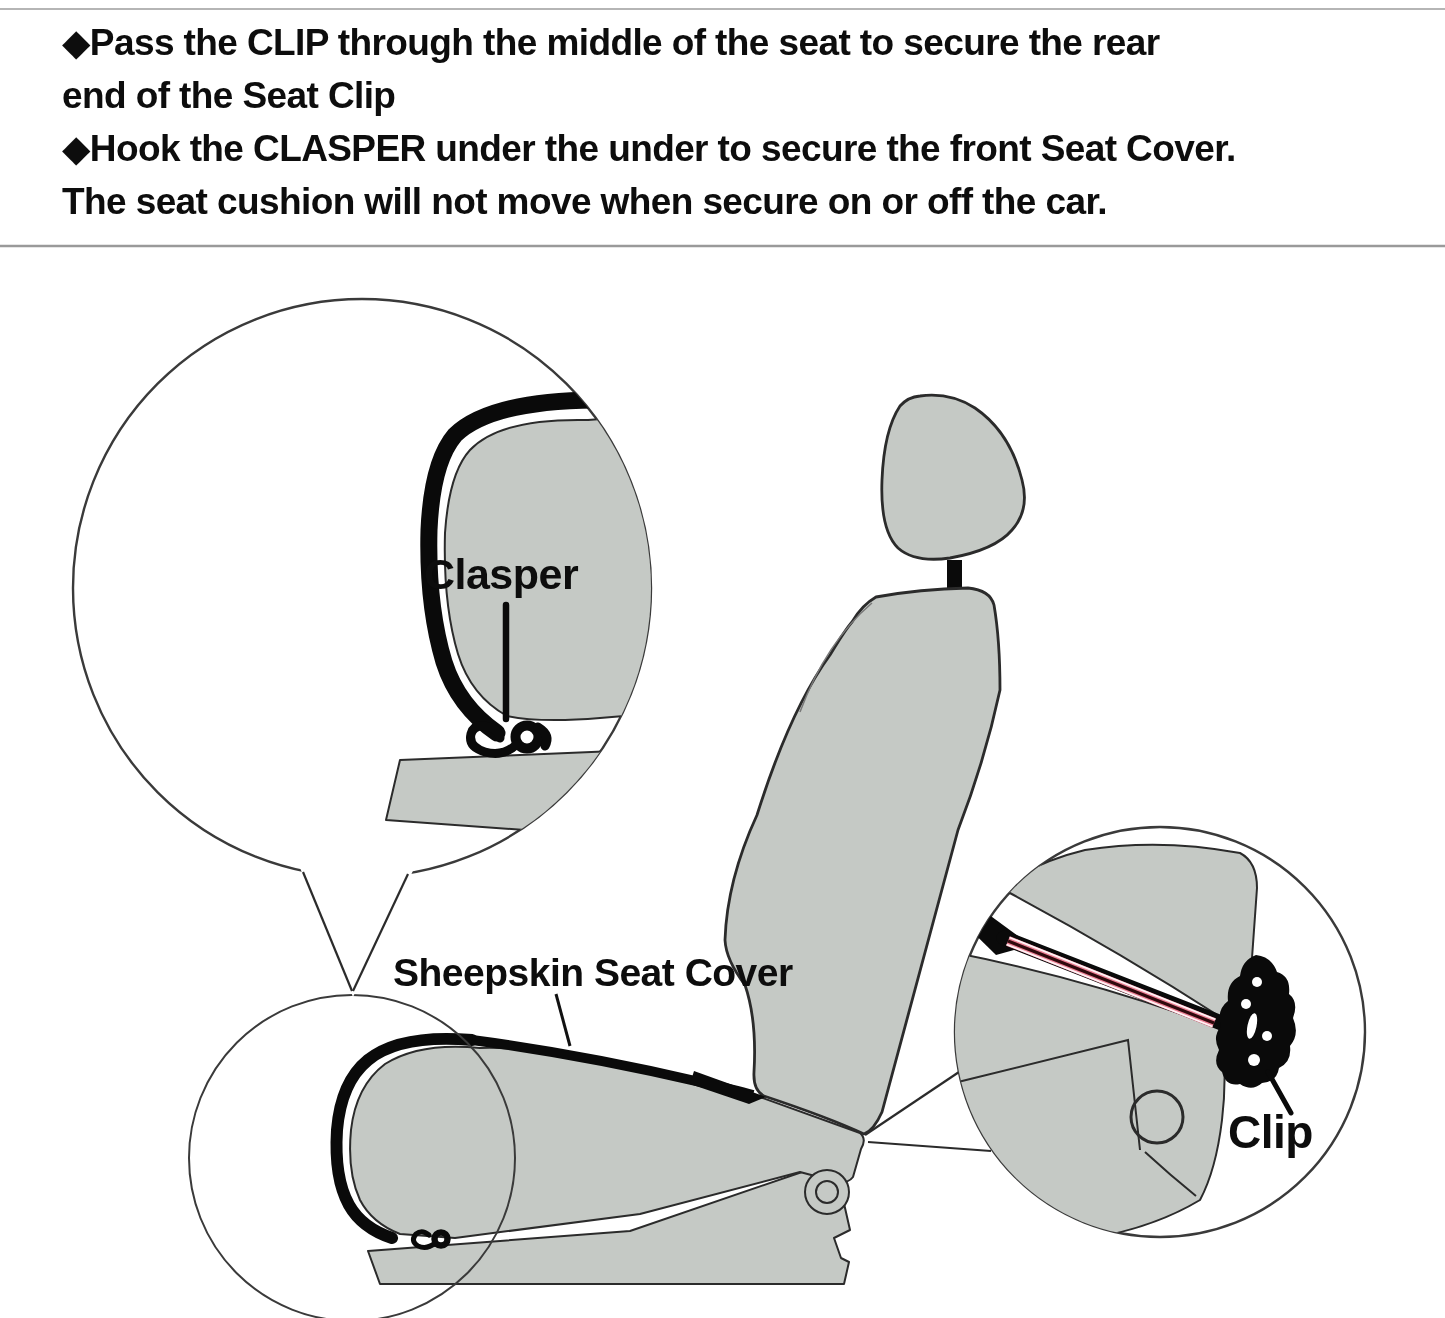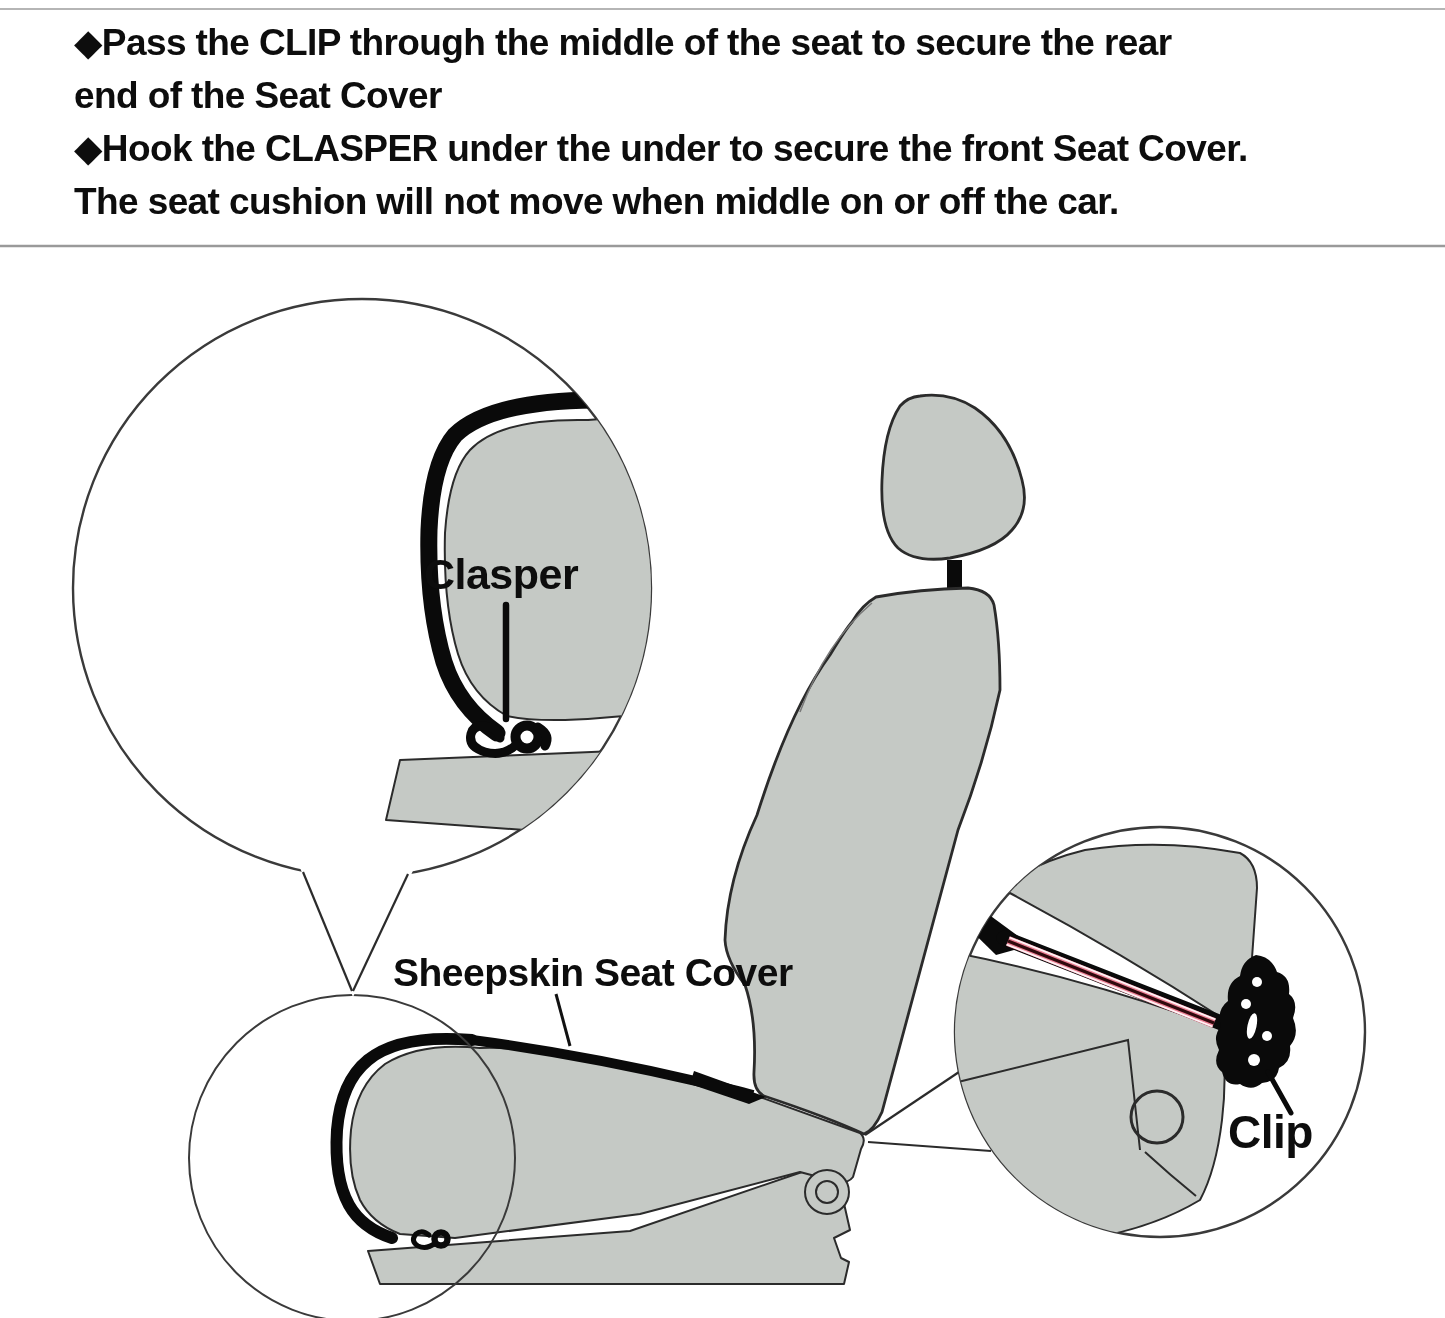--- a/index.html
+++ b/index.html
@@ -1,21 +1,21 @@
 <!DOCTYPE html>
 <html><head>
 <meta charset="utf-8">
 <style>
   html,body{margin:0;padding:0;background:#ffffff;}
   body{width:1445px;height:1318px;position:relative;overflow:hidden;
        font-family:"Liberation Sans","DejaVu Sans",sans-serif;}
   .stage{position:absolute;inset:0;width:1445px;height:1318px;}
   .instructions{position:absolute;top:16px;left:62px;right:20px;
        font-size:37px;font-weight:700;line-height:53px;color:#0d0d0d;
-       letter-spacing:-0.6px;white-space:nowrap;margin-left:12px;}
+       letter-spacing:-0.6px;white-space:nowrap;}
   svg{position:absolute;left:0;top:0;}
   svg text{fill:#0d0d0d;font-family:"Liberation Sans","DejaVu Sans",sans-serif;
        font-weight:700;letter-spacing:-0.5px;}
   .label40{font-size:39px;}
   .label43{font-size:43px;}
   .label46{font-size:46px;}
   .gray{fill:#c5c9c5;stroke-linejoin:round;}
   .outline2{stroke:#2b2b2b;stroke-width:2;}
   .outline3{stroke:#2b2b2b;stroke-width:2.8;}
   .blackfill{fill:#0a0a0a;stroke:none;}
@@ -34,23 +34,23 @@
   .divider{stroke:#b5b5b5;stroke-width:2;}
   .divider2{stroke:#9a9a9a;stroke-width:2.5;}
 </style>
 </head>
 <body>
 
 <div class="stage">
 
   <div class="instructions">
     <div>◆Pass the CLIP through the middle of the seat to secure the rear</div>
-    <div>end of the Seat Cover</div>
+    <div>end of the Seat Clip</div>
     <div>◆Hook the CLASPER under the under to secure the front Seat Cover.</div>
-    <div>The seat cushion will not move when middle on or off the car.</div>
+    <div>The seat cushion will not move when secure on or off the car.</div>
   </div>
 
   <svg width="1445" height="1318" viewBox="0 0 1445 1318">
     <defs>
       <clipPath id="cpBig">
           <circle cx="362" cy="588" r="289"></circle>
         </clipPath>
       <clipPath id="cpRight">
           <circle cx="1160" cy="1032" r="205"></circle>
         </clipPath>

